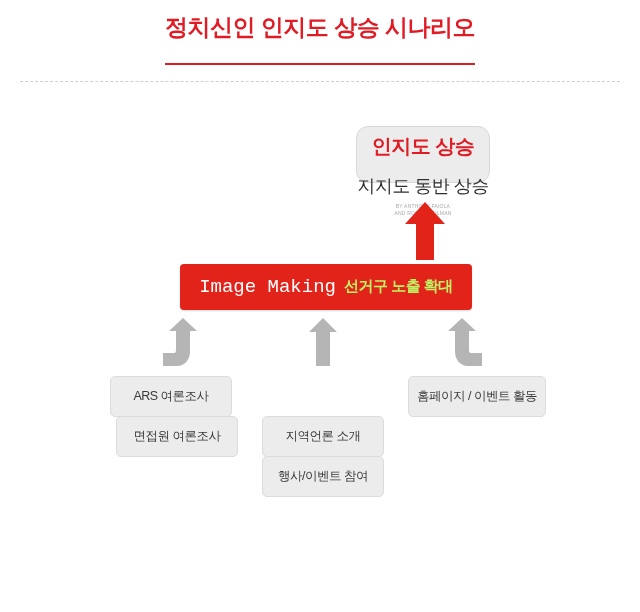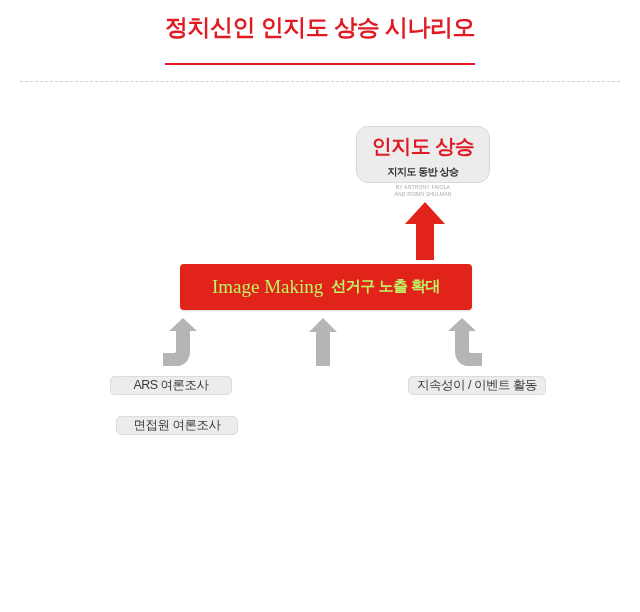--- a/index.html
+++ b/index.html
@@ -67,25 +67,25 @@
     padding-top: 8px;
   }
   .result-main {
     font-size: 20px;
     font-weight: bold;
     color: #e01b24;
     letter-spacing: -0.5px;
     line-height: 1.1;
   }
   .result-sub {
-    font-size: 10px;
-    font-weight: bold;
+    font-size: 18px;
+    font-weight: normal;
     color: #2f2f2f;
     letter-spacing: -0.5px;
-    margin-top: 8px;
+    margin-top: 17px;
   }
   .result-credit {
     font-size: 5px;
     color: #a9a9a9;
     line-height: 1.5;
     margin-top: 5px;
     letter-spacing: 0.2px;
   }
 
   
@@ -107,23 +107,23 @@
     background: #e2231a;
     border-radius: 4px;
     box-sizing: border-box;
     display: flex;
     align-items: center;
     justify-content: center;
     gap: 8px;
     box-shadow: 0 1px 2px rgba(0,0,0,0.15);
   }
   .banner-en {
-    font-family: Liberation Serif, serif;
+    font-family: Liberation Mono, monospace;
     font-size: 19px;
-    color: #bef264;
+    color: #ffffff;
     letter-spacing: 0px;
   }
   .banner-ko {
     font-size: 15px;
     font-weight: bold;
     color: #bef264;
     letter-spacing: -0.5px;
   }
 
   
@@ -132,21 +132,21 @@
     width: 34px;
     height: 48px;
   }
   .gray-arrow.a1 { left: 163px; top: 236px; }
   .gray-arrow.a2 { left: 306px; top: 236px; }
   .gray-arrow.a3 { left: 448px; top: 236px; }
 
   
   .pill {
     position: absolute;
-    height: 19px;
+    height: 41px;
     background: #ececec;
     border: 1px solid #dcdcdc;
     border-radius: 5px;
     box-sizing: border-box;
     display: flex;
     align-items: center;
     justify-content: center;
     font-size: 12.5px;
     color: #3a3a3a;
     letter-spacing: -0.5px;
@@ -204,16 +204,18 @@
   </div>
   <div class="gray-arrow a3">
     <svg width="34" height="48" viewBox="0 0 34 48" xmlns="http://www.w3.org/2000/svg">
       <path d="M14,0 L0,13 L7,13 L7,34 C7,41 12,48 20,48 L34,48 L34,35 L23,35 C21,35 21,33 21,31 L21,13 L28,13 Z" fill="#b5b5b5"></path>
     </svg>
   </div>
 
   <div class="pill p1">ARS 여론조사</div>
   <div class="pill p2">면접원 여론조사</div>
 
-
-  <div class="pill p6">지속성이 / 이벤트 활동</div>
+  <div class="pill p4">지역언론 소개</div>
+  <div class="pill p5">행사/이벤트 참여</div>
+
+  <div class="pill p6">홈페이지 / 이벤트 활동</div>
 
 </div>
 
 </body></html>

